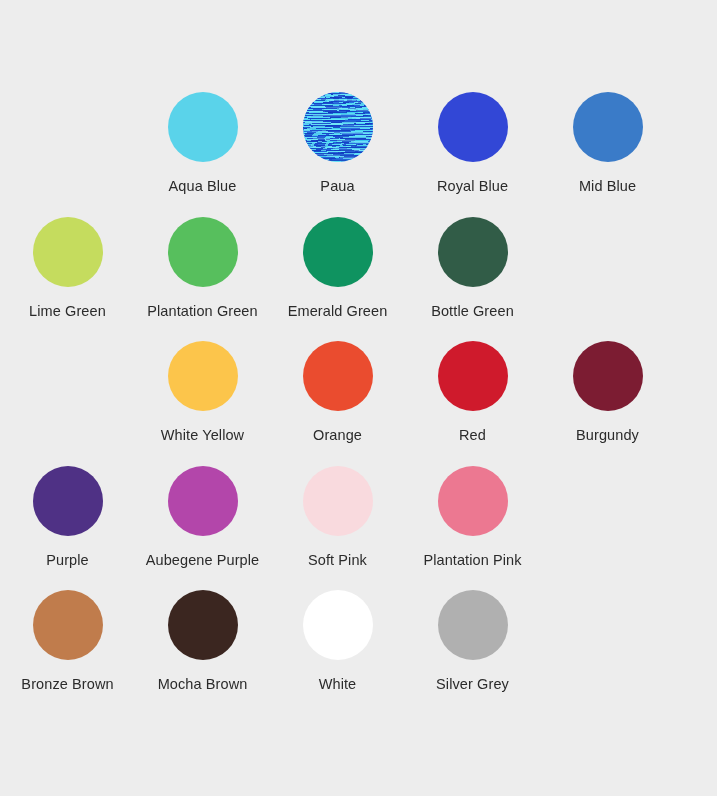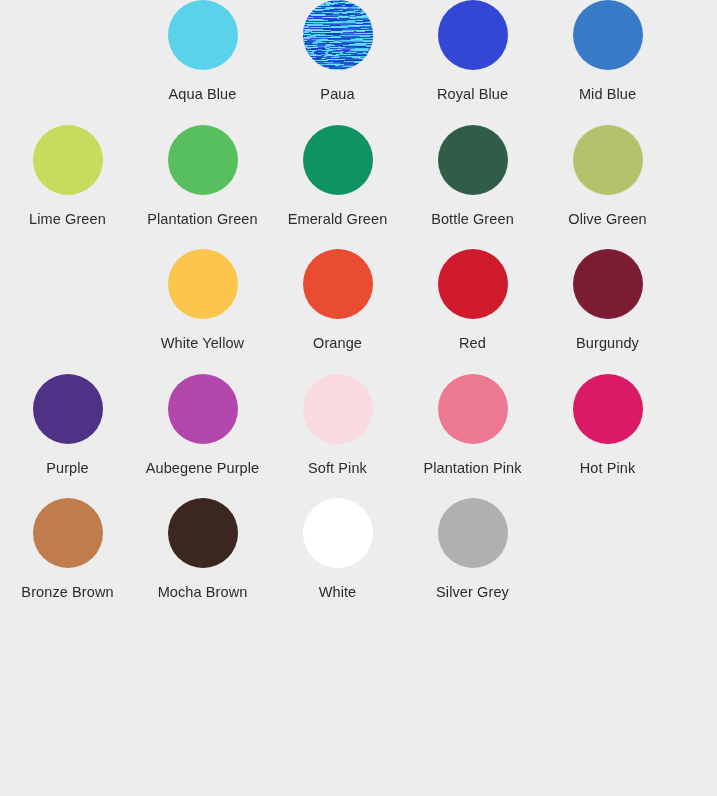--- a/index.html
+++ b/index.html
@@ -10,20 +10,21 @@
   body {
     width: 717px;
     height: 796px;
     background: #ededed;
     font-family: "Liberation Sans", sans-serif;
     overflow: hidden;
   }
 
   #color-palette {
     width: 717px;
+    padding-top: 92px;
   }
 
   .swatch-row {
     display: flex;
     width: 717px;
     height: 124.5px;
   }
 
   .swatch-cell {
     width: 135px;
@@ -134,24 +135,20 @@
         <div class="swatch-label">Plantation Green</div>
       </div>
       <div class="swatch-cell">
         <div class="swatch-circle" style="background: rgb(15, 147, 96);"></div>
         <div class="swatch-label">Emerald Green</div>
       </div>
       <div class="swatch-cell">
         <div class="swatch-circle" style="background: rgb(49, 92, 71);"></div>
         <div class="swatch-label">Bottle Green</div>
       </div>
-      <div class="swatch-cell">
-        <div class="swatch-circle" style="background: rgb(180, 194, 107);"></div>
-        <div class="swatch-label">Olive Green</div>
-      </div>
     </div>
     <div class="swatch-row">
       <div class="swatch-cell is-empty"></div>
       <div class="swatch-cell">
         <div class="swatch-circle" style="background: rgb(252, 197, 75);"></div>
         <div class="swatch-label">White Yellow</div>
       </div>
       <div class="swatch-cell">
         <div class="swatch-circle" style="background: rgb(234, 76, 47);"></div>
         <div class="swatch-label">Orange</div>
@@ -175,24 +172,20 @@
         <div class="swatch-label">Aubegene Purple</div>
       </div>
       <div class="swatch-cell">
         <div class="swatch-circle" style="background: rgb(249, 218, 222);"></div>
         <div class="swatch-label">Soft Pink</div>
       </div>
       <div class="swatch-cell">
         <div class="swatch-circle" style="background: rgb(236, 120, 145);"></div>
         <div class="swatch-label">Plantation Pink</div>
       </div>
-      <div class="swatch-cell">
-        <div class="swatch-circle" style="background: rgb(218, 26, 102);"></div>
-        <div class="swatch-label">Hot Pink</div>
-      </div>
     </div>
     <div class="swatch-row">
       <div class="swatch-cell">
         <div class="swatch-circle" style="background: rgb(192, 124, 76);"></div>
         <div class="swatch-label">Bronze Brown</div>
       </div>
       <div class="swatch-cell">
         <div class="swatch-circle" style="background: rgb(59, 38, 32);"></div>
         <div class="swatch-label">Mocha Brown</div>
       </div>

